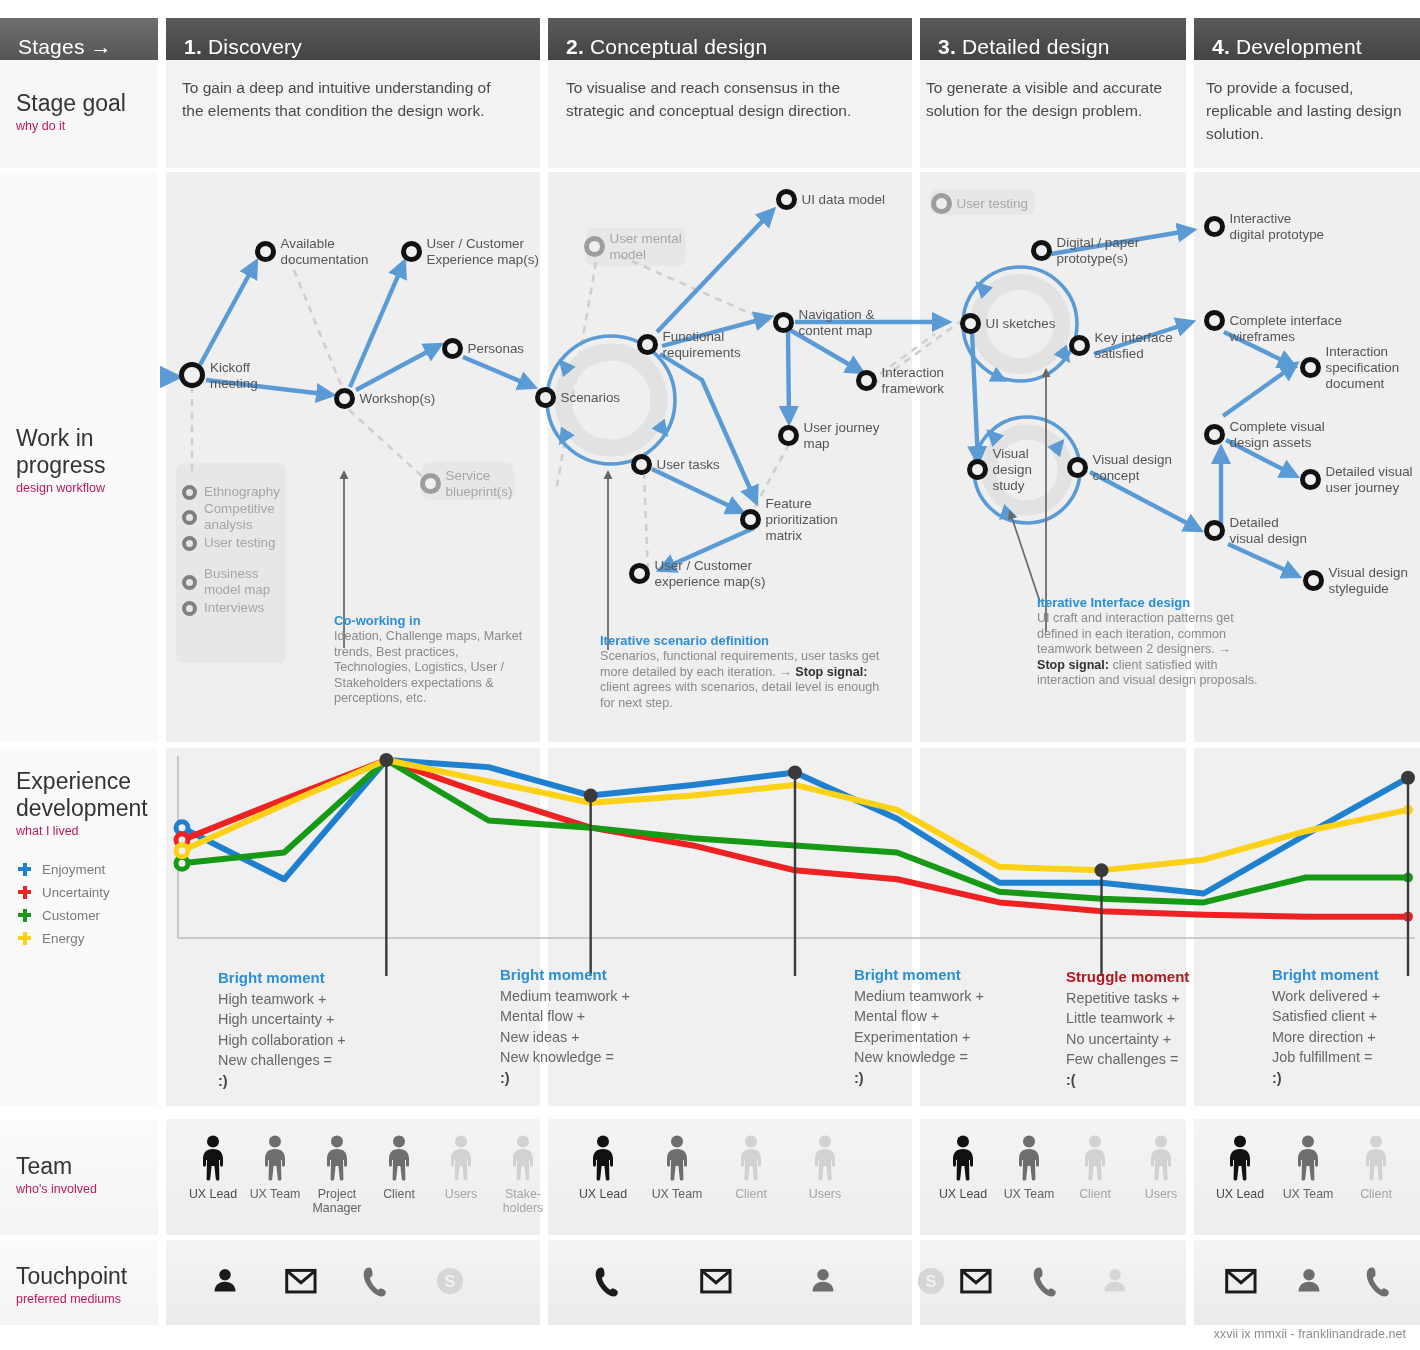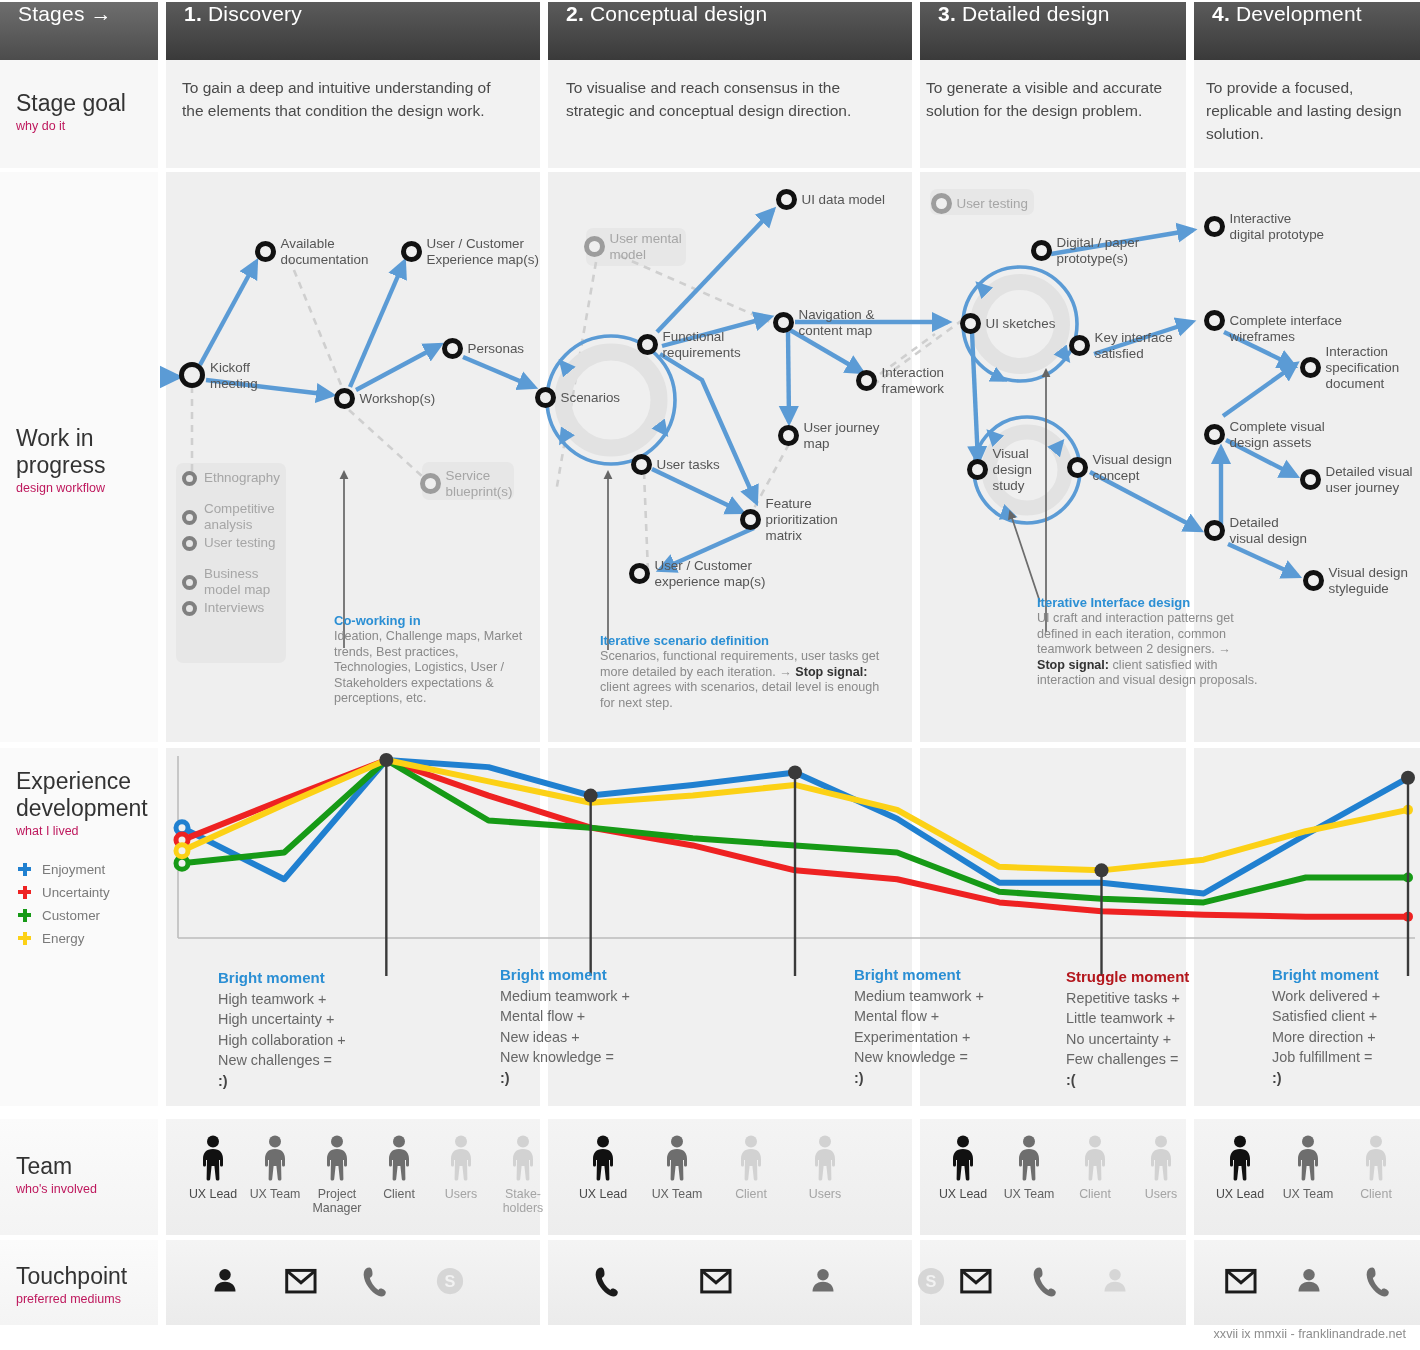--- a/index.html
+++ b/index.html
@@ -10,23 +10,23 @@
     color:#555;
     position:relative;
     overflow:hidden;
   }
   .board { position:absolute; inset:0; }
 
   
   
 
   
-  .hdr { position:absolute; top:2px; height:58px;
+  .hdr { position:absolute; top:18px; height:58px;
          background:linear-gradient(to bottom,#5b5b5b,#3a3a3a);
-         color:#fff; display:flex; }
+         color:#fff; display:flex; align-items:center; }
   .hdr span { padding-left:18px; font-size:21px; font-weight:400; letter-spacing:.2px;}
   .hdr b { font-weight:bold; }
   .hdr.dim { background:linear-gradient(to bottom,#6e6e6e,#4c4c4c); }
 
   
   .goalrow { position:absolute; top:60px; height:108px; background:#f2f2f2; }
   .goalrow.lbl { background:#f7f7f7; }
   .goaltxt { position:absolute; top:76px; font-size:15.5px; line-height:23px; color:#4a4a4a; }
 
   
@@ -291,21 +291,21 @@
 user journey</div>
       <div style="position: absolute; left: 1203.5px; top: 519.5px; width: 21px; height: 21px; border-radius: 50%; border: 5px solid rgb(17, 17, 17); background: rgb(239, 239, 239);"></div>
       <div class="nodelbl" style="left: 1229.5px; top: 515px;">Detailed
 visual design</div>
       <div style="position: absolute; left: 1302.5px; top: 569.5px; width: 21px; height: 21px; border-radius: 50%; border: 5px solid rgb(17, 17, 17); background: rgb(239, 239, 239);"></div>
       <div class="nodelbl" style="left: 1328.5px; top: 565px;">Visual design
 styleguide</div>
     </div>
 
   <div id="methodlayer">
-      <div style="position: absolute; left: 182px; top: 470px; display: flex; align-items: center;">
+      <div style="position: absolute; left: 182px; top: 484px; display: flex; align-items: center;">
         <span style="display:inline-block;width:15px;height:15px;border-radius:50%;border:4.5px solid #808080;margin-right:7px;flex:none"></span>
         <span class="nodelbl ghost" style="position:static">Ethnography</span>
       </div>
       <div style="position: absolute; left: 182px; top: 501px; display: flex; align-items: center;">
         <span style="display:inline-block;width:15px;height:15px;border-radius:50%;border:4.5px solid #808080;margin-right:7px;flex:none"></span>
         <span class="nodelbl ghost" style="position:static">Competitive
 analysis</span>
       </div>
       <div style="position: absolute; left: 182px; top: 535px; display: flex; align-items: center;">
         <span style="display:inline-block;width:15px;height:15px;border-radius:50%;border:4.5px solid #808080;margin-right:7px;flex:none"></span>

